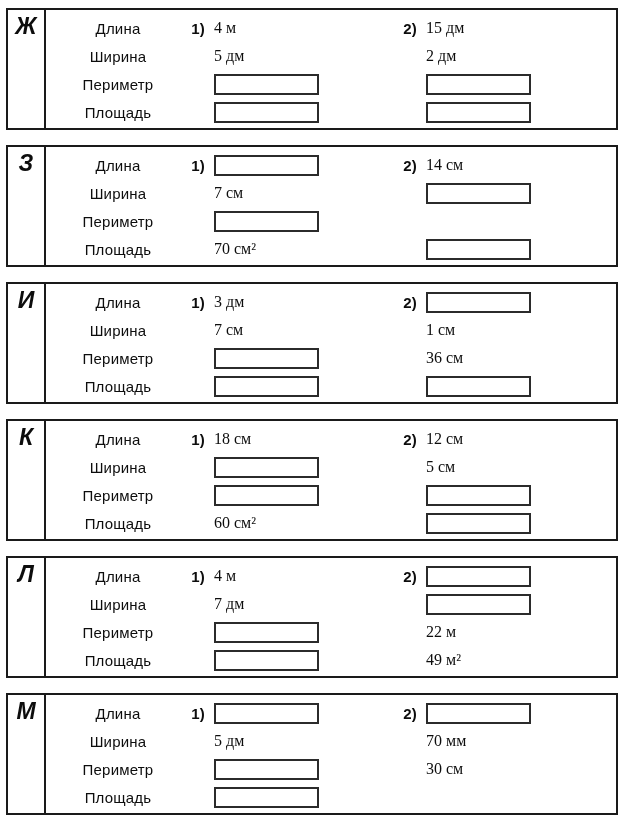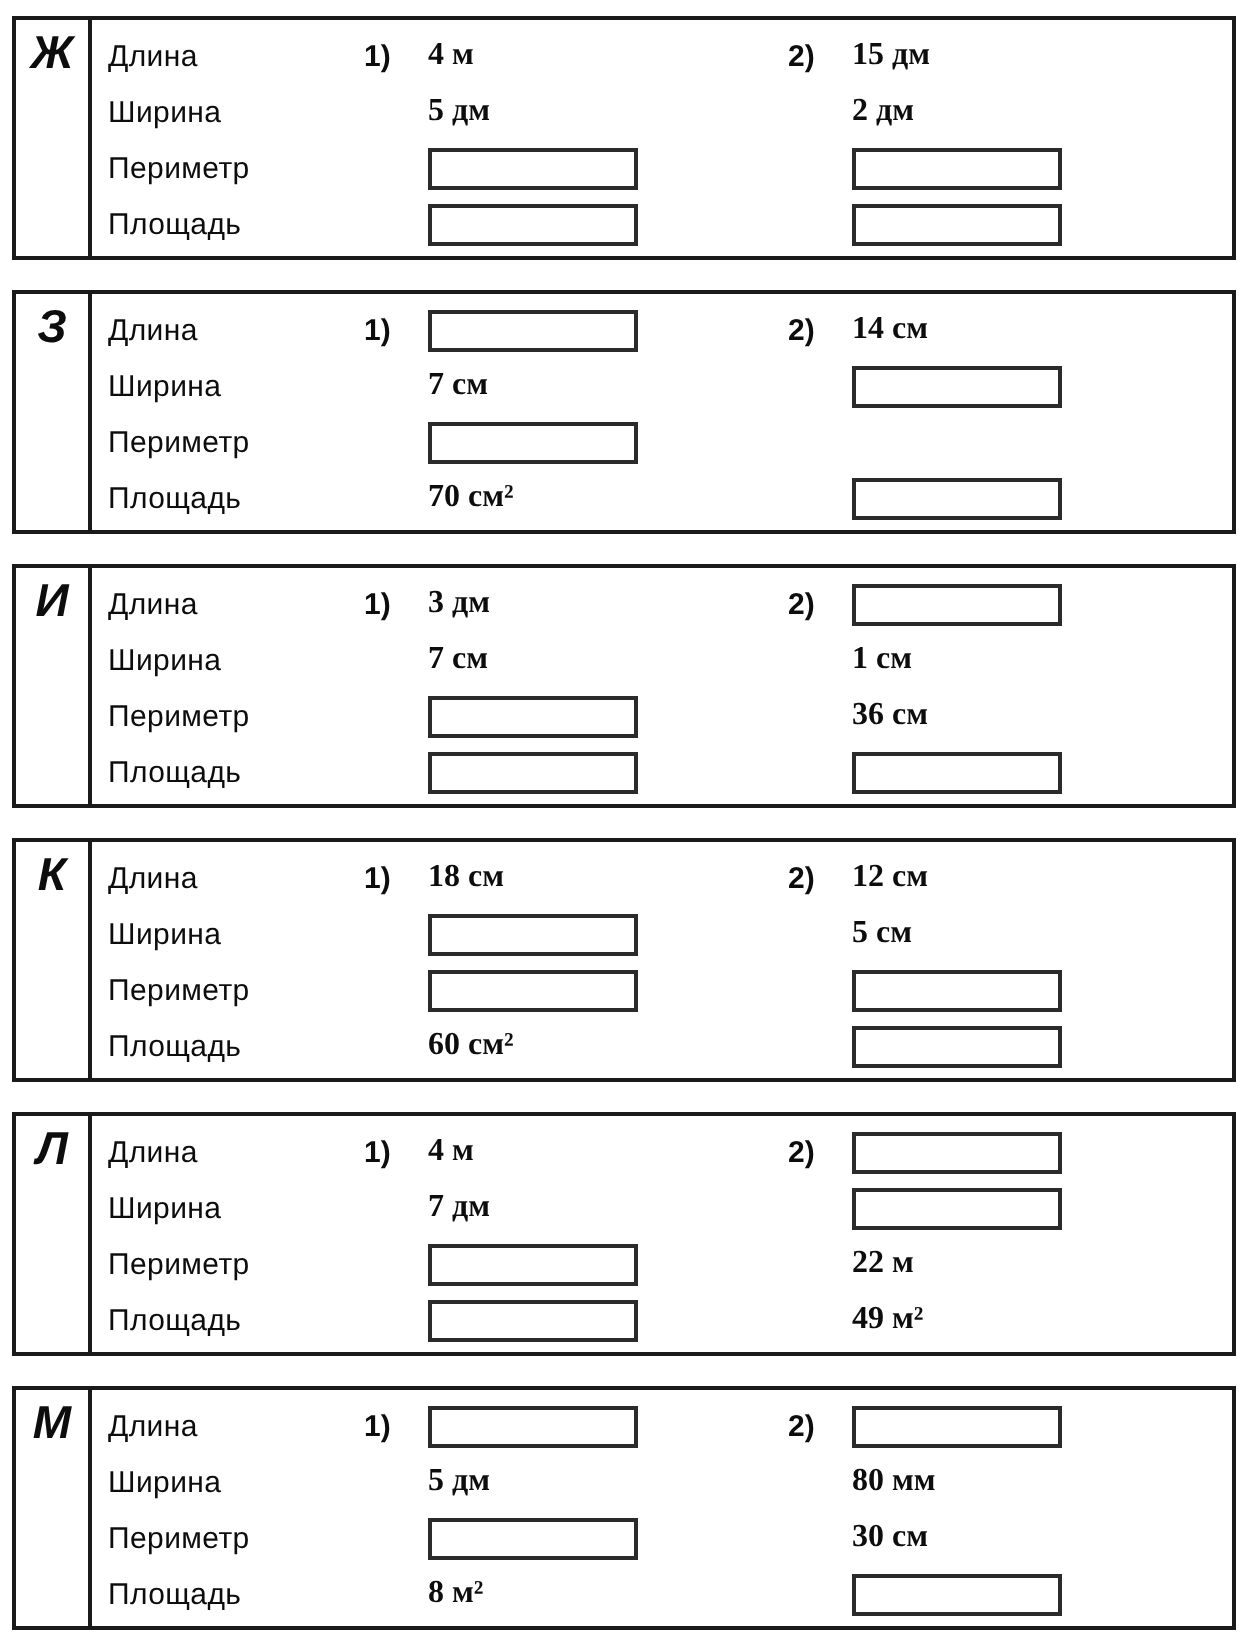--- a/index.html
+++ b/index.html
@@ -2,27 +2,27 @@
 <html><head>
 <meta charset="utf-8">
 <style>
   * { box-sizing: border-box; margin: 0; padding: 0; }
   html, body { width: 624px; height: 822px; background: #ffffff; }
   body { font-family: "Liberation Sans", sans-serif; color: #0d0d0d; }
   .sheet { padding: 8px 6px 0 6px; display: flex; flex-direction: column; gap: 15px; }
   .block { height: 122px; border: 2px solid #1a1a1a; background: #fff; display: flex; }
   .letter-cell { width: 38px; border-right: 2px solid #1a1a1a; display: flex; justify-content: center; align-items: flex-start; padding-top: 5px; }
   .letter { font-size: 23px; font-weight: bold; font-style: italic; line-height: 1; }
-  .rows { flex: 1; padding-top: 4px; display: flex; flex-direction: column; }
+  .rows { flex: 1; padding-top: 4px; display: flex; flex-direction: column; text-align: center; }
   .row { height: 28px; display: flex; align-items: center; }
   .label { width: 136px; padding-left: 8px; font-size: 15px; letter-spacing: 0.2px; }
   .c1 { width: 212px; display: flex; align-items: center; }
   .c2 { flex: 1; display: flex; align-items: center; }
   .marker { width: 32px; font-size: 15px; font-weight: bold; flex-shrink: 0; }
-  .val { font-family: "Liberation Serif", serif; font-size: 16px; font-weight: 700; white-space: nowrap; }
+  .val { font-family: "Liberation Serif", serif; font-size: 16px; font-weight: 400; white-space: nowrap; }
   .abox { width: 105px; height: 21px; border: 2px solid #2b2b2b; background: #fff; display: inline-block; }
 </style>
 </head>
 <body>
 
 <div class="sheet">
 
   <section class="block">
     <div class="letter-cell">
       <span class="letter">Ж</span>
@@ -296,40 +296,36 @@
         </span>
       </div>
       <div class="row">
         <span class="label">Ширина</span>
         <span class="c1">
           <span class="marker"></span>
           <span class="val">5 дм</span>
         </span>
         <span class="c2">
           <span class="marker"></span>
-          <span class="val">80 мм</span>
+          <span class="val">70 мм</span>
         </span>
       </div>
       <div class="row">
         <span class="label">Периметр</span>
         <span class="c1">
           <span class="marker"></span>
           <span class="abox"></span>
         </span>
         <span class="c2">
           <span class="marker"></span>
           <span class="val">30 см</span>
         </span>
       </div>
       <div class="row">
         <span class="label">Площадь</span>
-        <span class="c1">
-          <span class="marker"></span>
-          <span class="val">8 м²</span>
-        </span>
         <span class="c2">
           <span class="marker"></span>
           <span class="abox"></span>
         </span>
       </div>
     </div>
   </section>
 
 </div>
 

